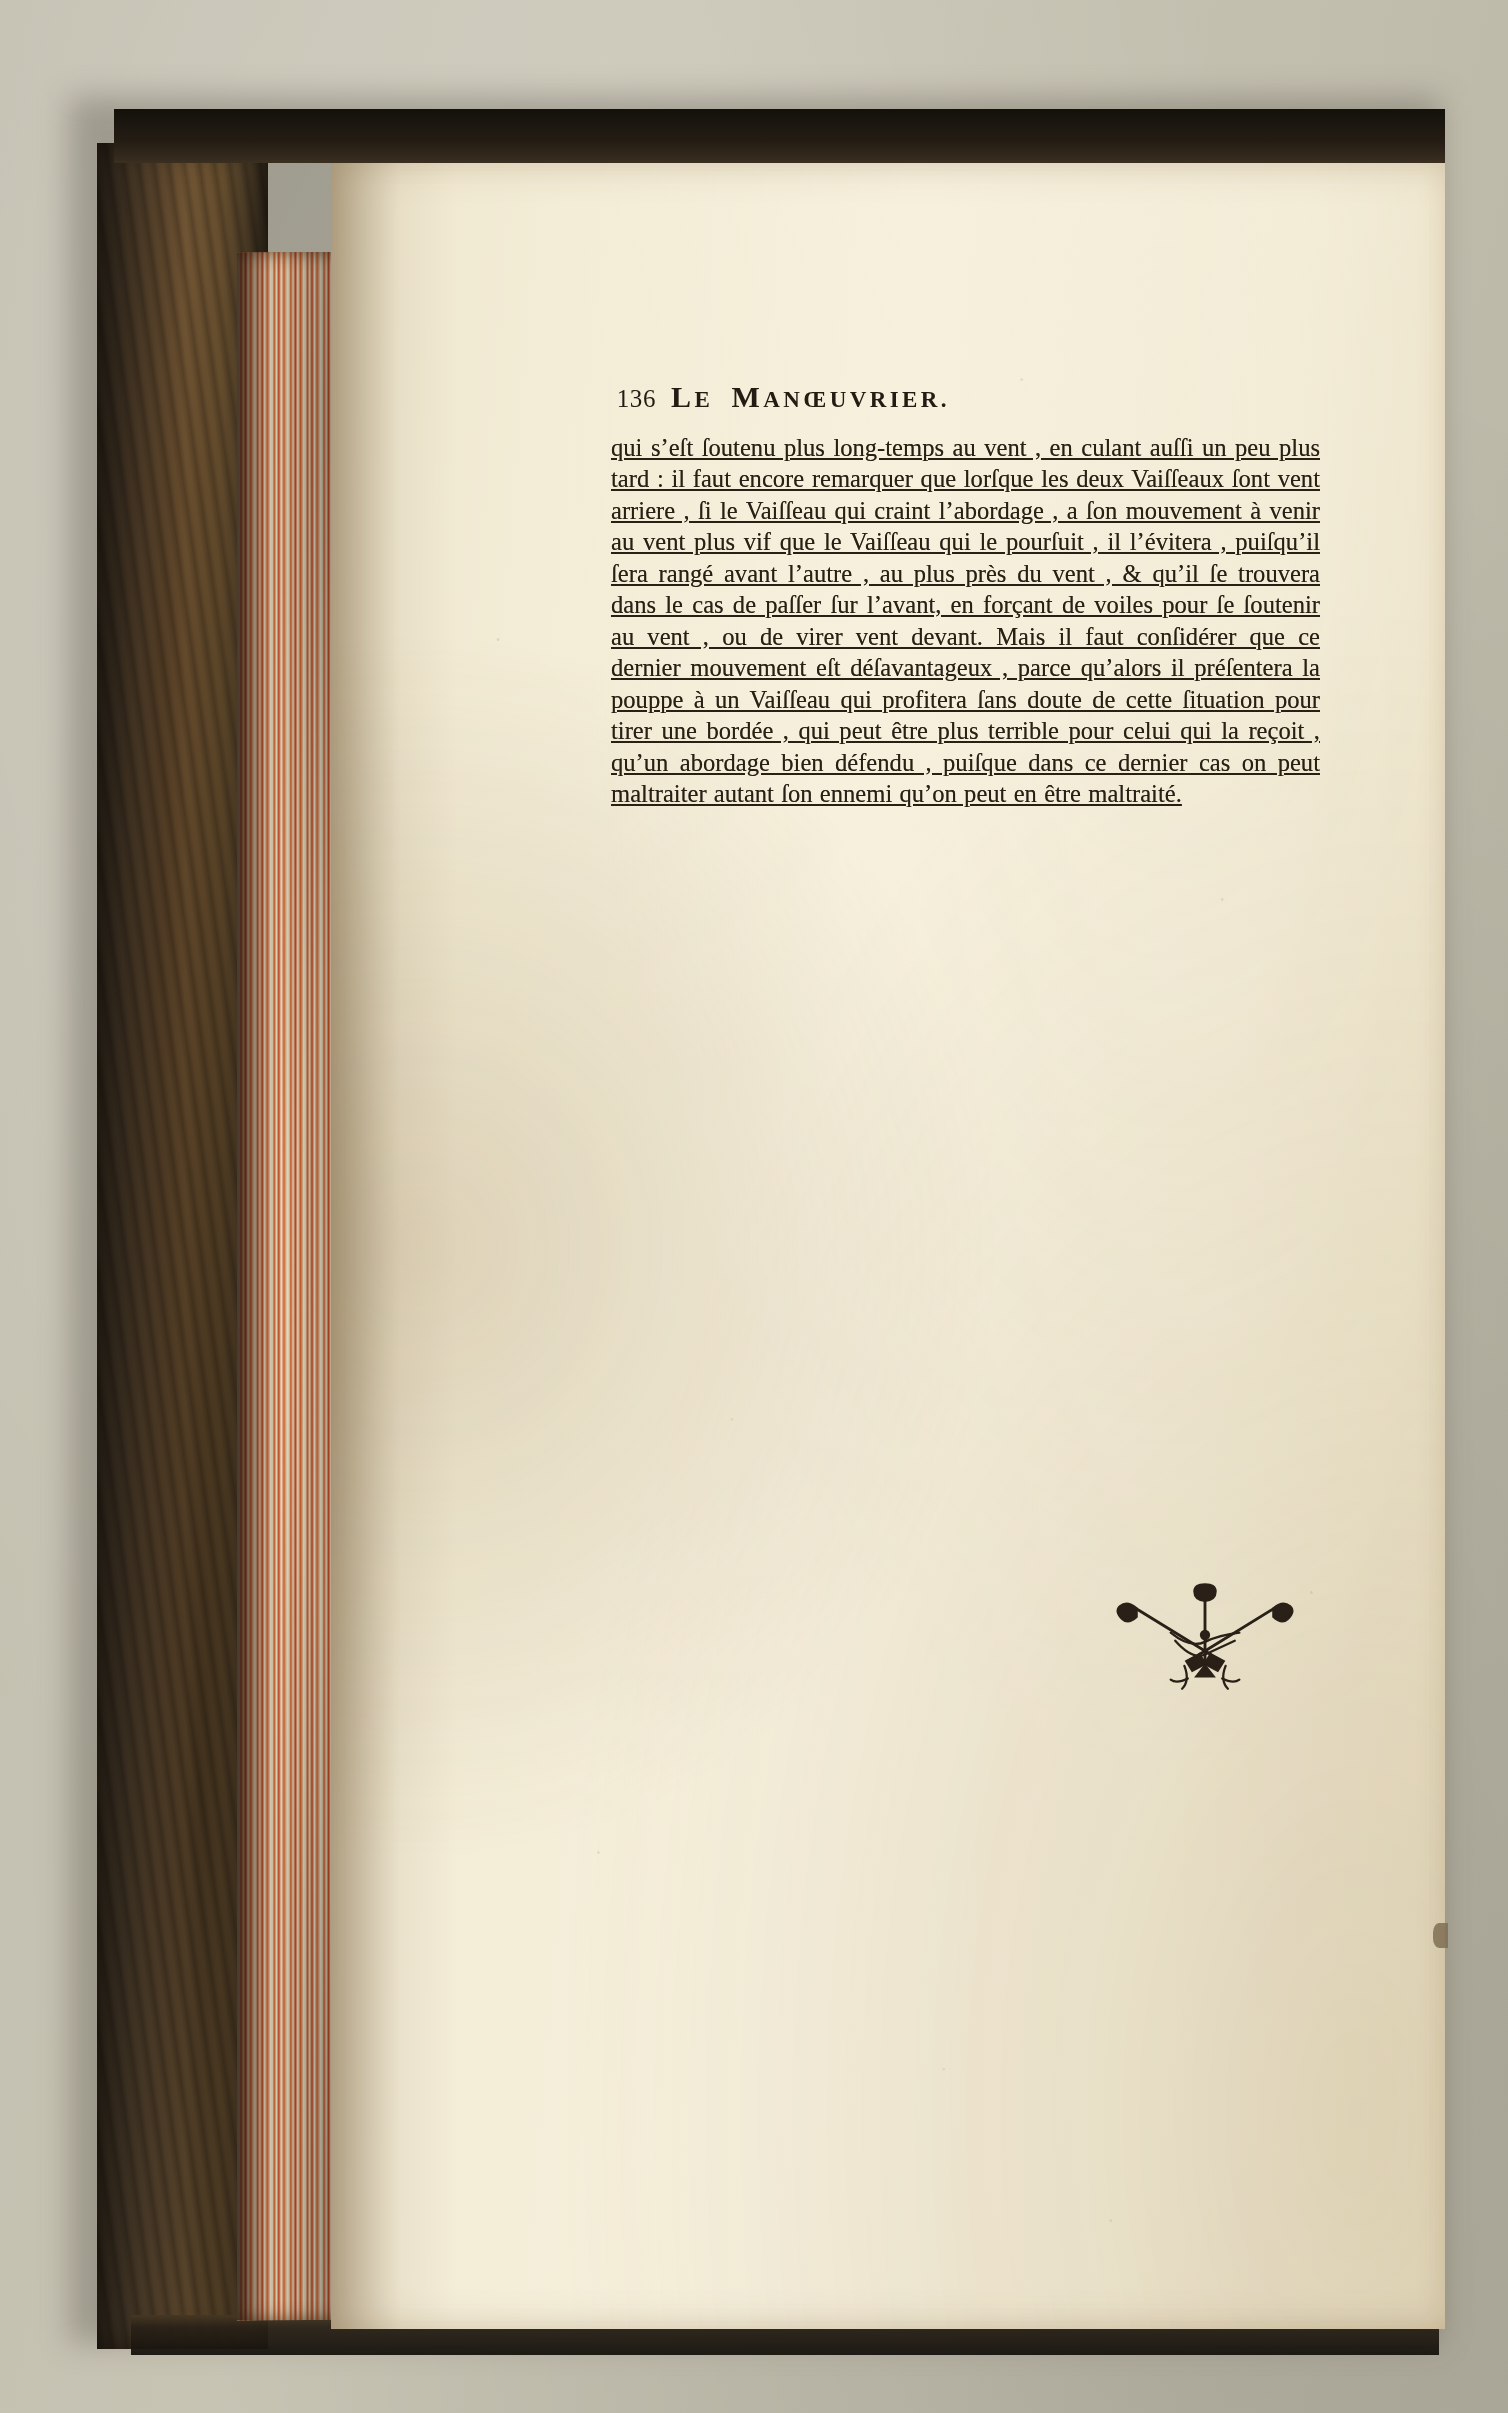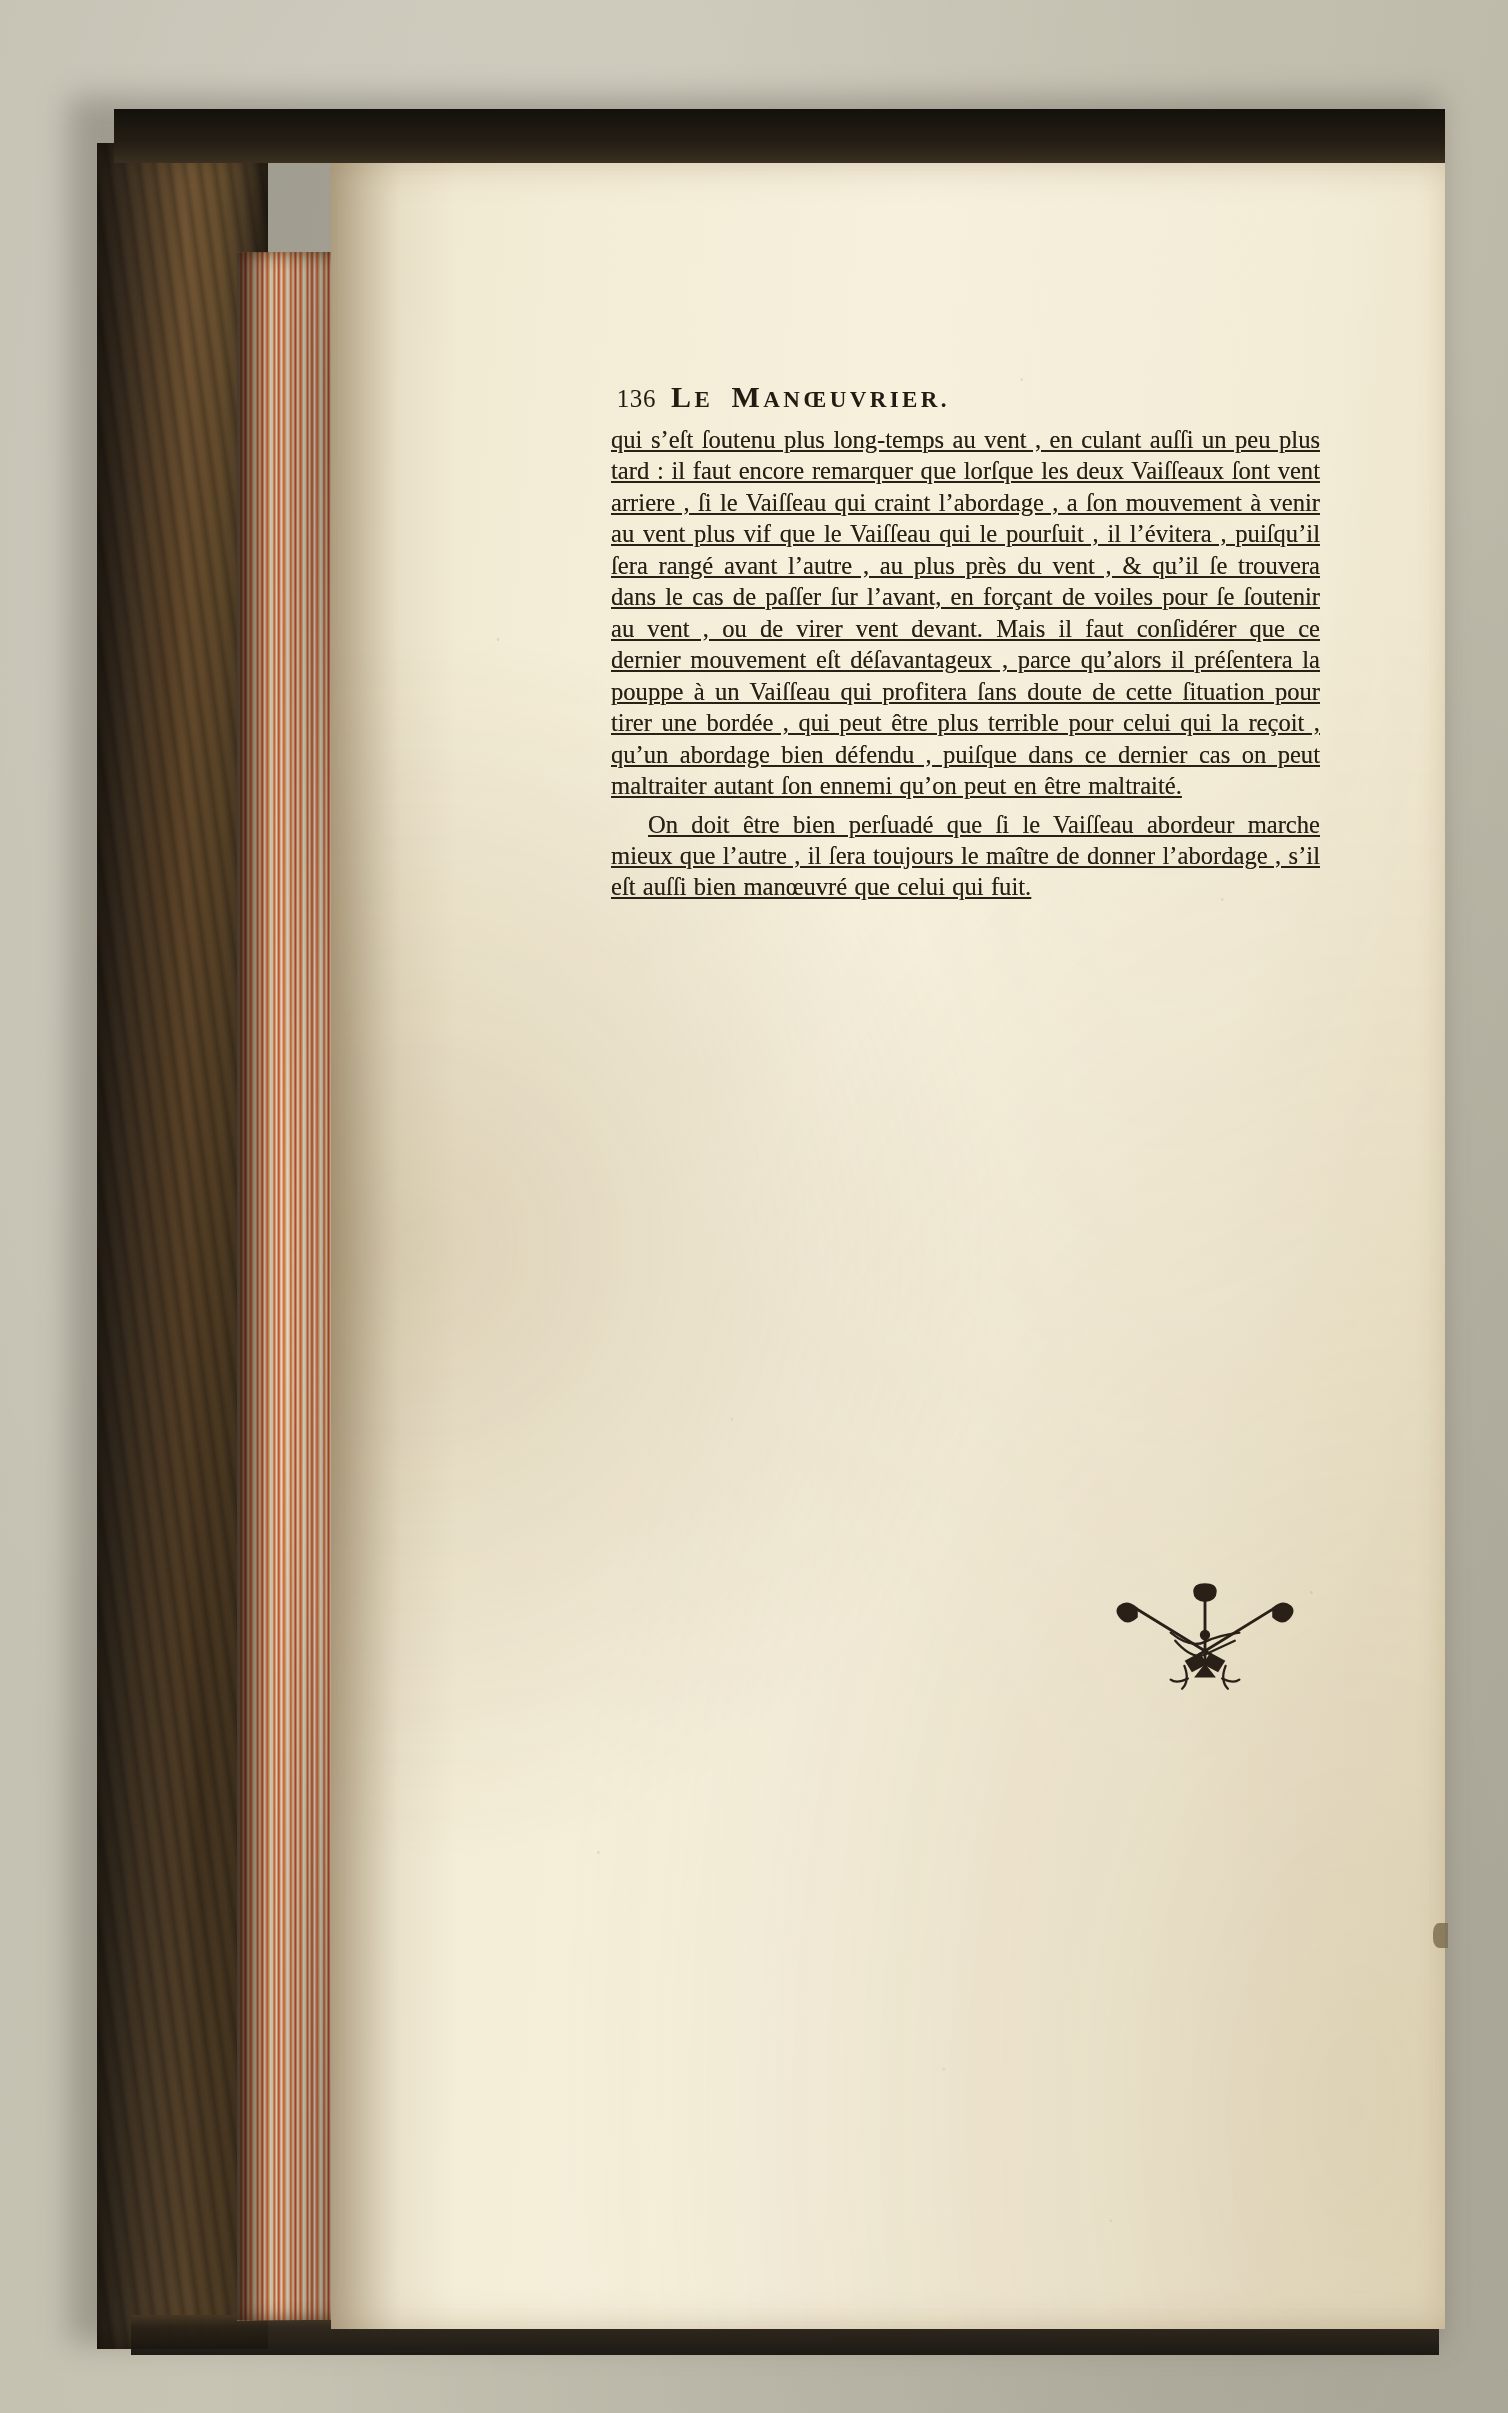--- a/index.html
+++ b/index.html
@@ -165,21 +165,21 @@
     top: 217px;
     width: 709px;
     color: #241c13;
   }
 
   #page-header{
     display:flex;
     align-items:baseline;
     gap: 15px;
     margin-left: 5.7px;
-    margin-bottom: 10px;
+    margin-bottom: 18px;
     filter: blur(0.1px);
   }
   #folio{
     font-size: 25px;
     letter-spacing: 0.6px;
     color:#241c13;
   }
   #running-title{
     font-size: 23px;
     letter-spacing: 3.4px;
@@ -255,21 +255,20 @@
 
       <div id="page-header">
         <span id="folio">136</span>
         <span id="running-title">
           <span class="cap">L</span><span>E</span>&nbsp;
           <span class="cap">M</span><span>A</span><span>N</span><span>Œ</span><span>U</span><span>V</span><span>R</span><span>I</span><span>E</span><span>R</span><span>.</span>
         </span>
       </div>
 
       <p class="para">qui s’eſt ſoutenu plus long-temps au vent , en culant auſſi un peu plus tard : il faut encore remarquer que lorſque les deux Vaiſſeaux ſont vent arriere , ſi le Vaiſſeau qui craint l’abordage , a ſon mouvement à venir au vent plus vif que le Vaiſſeau qui le pourſuit , il l’évitera , puiſqu’il ſera rangé avant l’autre , au plus près du vent , &amp; qu’il ſe trouvera dans le cas de paſſer ſur l’avant, en forçant de voiles pour ſe ſoutenir au vent , ou de virer vent devant. Mais il faut conſidérer que ce dernier mouvement eſt déſavantageux , parce qu’alors il préſentera la pouppe à un Vaiſſeau qui profitera ſans doute de cette ſituation pour tirer une bordée , qui peut être plus terrible pour celui qui la reçoit , qu’un abordage bien défendu , puiſque dans ce dernier cas on peut maltraiter autant ſon ennemi qu’on peut en être maltraité.</p>
-      <p class="para indent">On doit être bien perſuadé que ſi le Vaiſſeau abordeur marche mieux que l’autre , il ſera toujours le maître de donner l’abordage , s’il eſt auſſi bien manœuvré que celui qui fuit.</p>
 
     </div>
 
     <div id="tailpiece">
       <svg viewBox="0 0 360 220" width="206" height="126" aria-hidden="true">
         <g stroke="#2b2118" stroke-width="5" fill="none" stroke-linecap="round">
 
           <path d="M60 50 L190 130"></path>
           <path d="M60 50 q-16 -14 -28 -4 q-10 9 4 22 q10 9 24 -4 Z" fill="#2b2118"></path>
           <path d="M190 130 l22 12 l-10 16 l-22 -12 Z" fill="#2b2118"></path>

